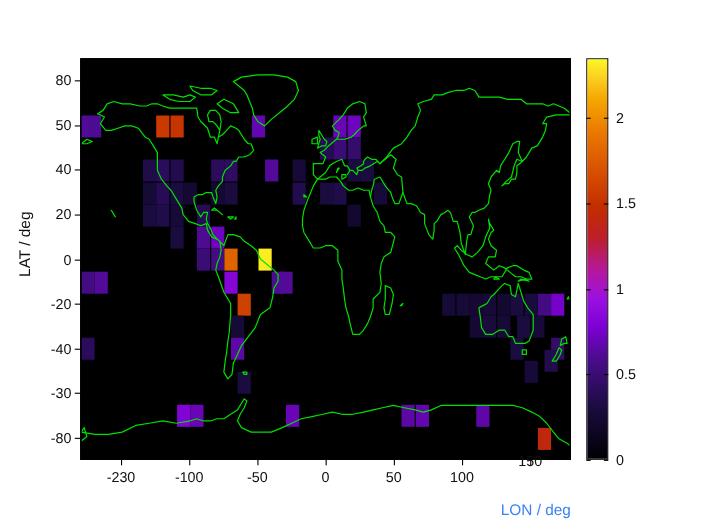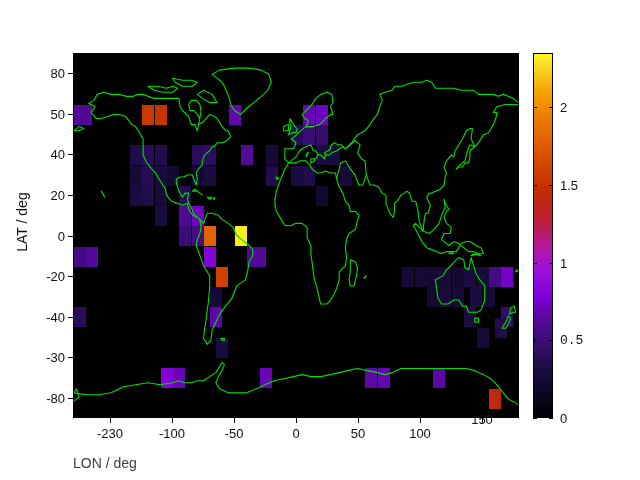--- a/index.html
+++ b/index.html
@@ -39,21 +39,21 @@
   .xticklabel{
     position:absolute;font-size:13px;color:#111;
     text-align:center;transform:translateX(-50%);white-space:nowrap;
   }
   .yticklabel{
     position:absolute;font-size:13px;color:#111;
     text-align:right;transform:translateY(-50%);white-space:nowrap;
   }
   #xaxis-label{
     position:absolute;left:73px;top:455px;width:446px;
-    text-align:left;font-size:14px;color:#404040;
+    text-align:right;font-size:14px;color:#3b82f6;
   }
   #yaxis-label{
     position:absolute;left:-38px;top:214px;width:120px;
     text-align:center;font-size:14px;color:#111;
     transform:rotate(-90deg);transform-origin:50% 50%;
   }
 
   
   #colorbar{
     position:absolute;left:533px;top:53px;width:20px;height:365px;
@@ -238,21 +238,21 @@
     <div class="yticklabel" style="left: 31px; width: 34px; top: 317px;">-40</div>
     <div class="tick ytick" style="left: 68px; top: 357px;"></div>
     <div class="yticklabel" style="left: 31px; width: 34px; top: 357px;">-30</div>
     <div class="tick ytick" style="left: 68px; top: 398px;"></div>
     <div class="yticklabel" style="left: 31px; width: 34px; top: 398px;">-80</div>
     <div class="cbtick" style="left: 533px; top: 418px;"></div>
     <div class="cbtick" style="left: 549px; top: 418px;"></div>
     <div class="cbticklabel" style="left: 560px; top: 418px;">0</div>
     <div class="cbtick" style="left: 533px; top: 340px;"></div>
     <div class="cbtick" style="left: 549px; top: 340px;"></div>
-    <div class="cbticklabel" style="left: 560px; top: 340px; font-family: Liberation Mono, monospace;">0.5</div>
+    <div class="cbticklabel" style="left: 560px; top: 340px;">0.5</div>
     <div class="cbtick" style="left: 533px; top: 263px;"></div>
     <div class="cbtick" style="left: 549px; top: 263px;"></div>
     <div class="cbticklabel" style="left: 560px; top: 263px;">1</div>
     <div class="cbtick" style="left: 533px; top: 185px;"></div>
     <div class="cbtick" style="left: 549px; top: 185px;"></div>
     <div class="cbticklabel" style="left: 560px; top: 185px; text-align: right;">1.5</div>
     <div class="cbtick" style="left: 533px; top: 107px;"></div>
     <div class="cbtick" style="left: 549px; top: 107px;"></div>
     <div class="cbticklabel" style="left: 560px; top: 107px;">2</div>
   </div>

